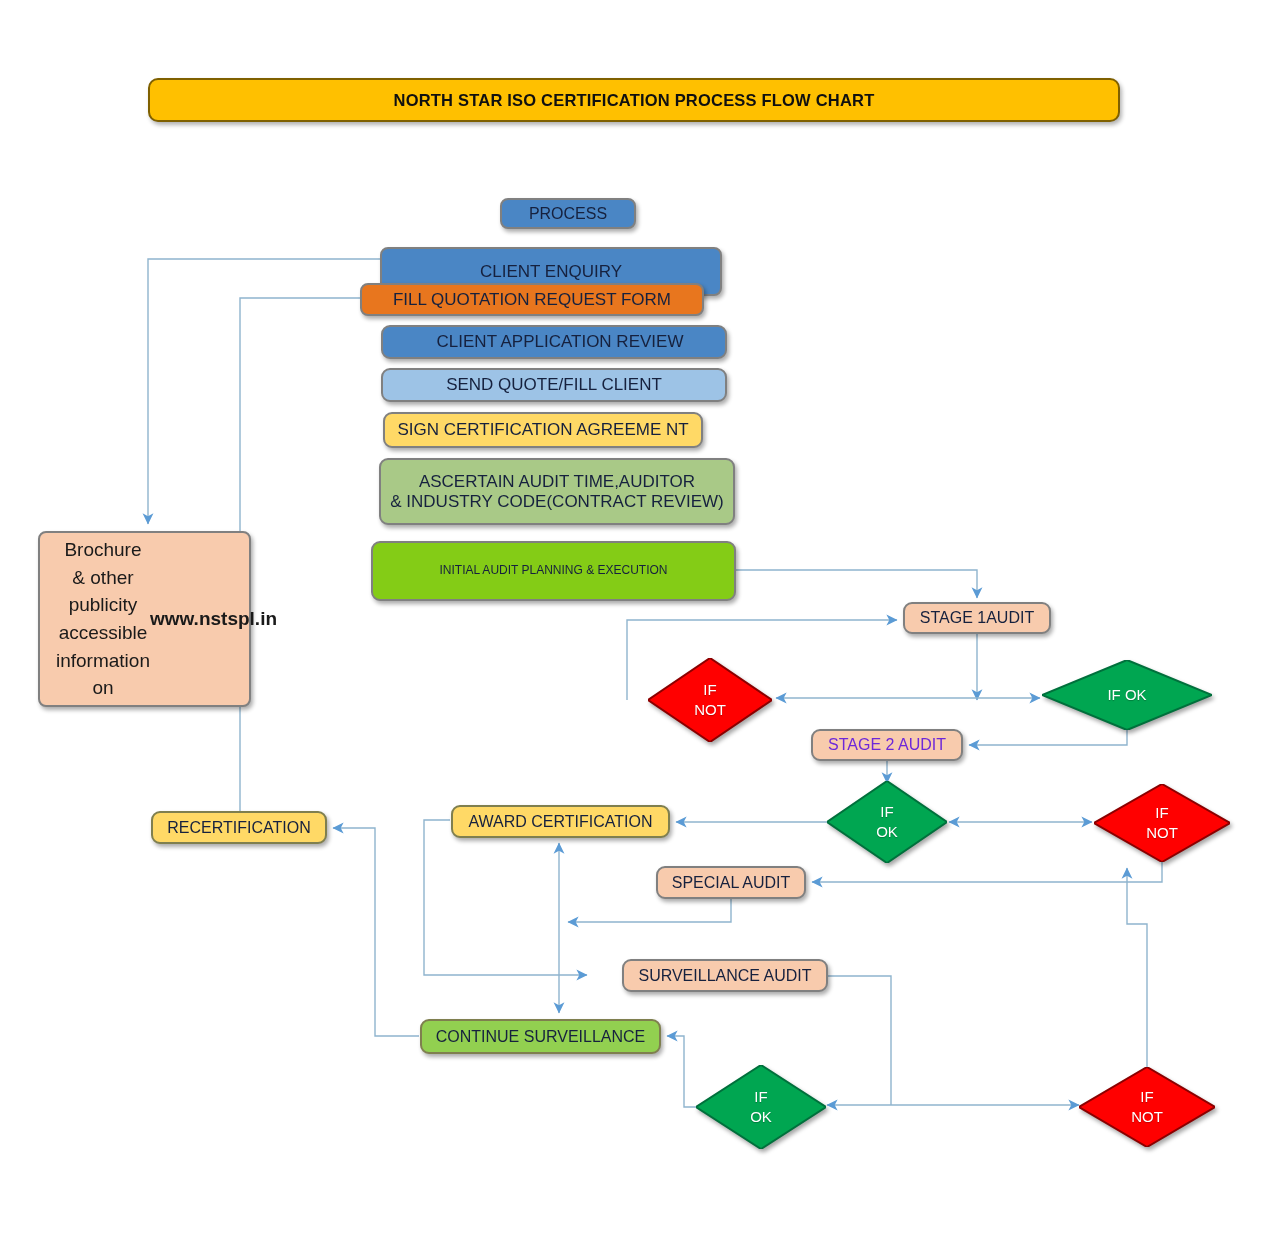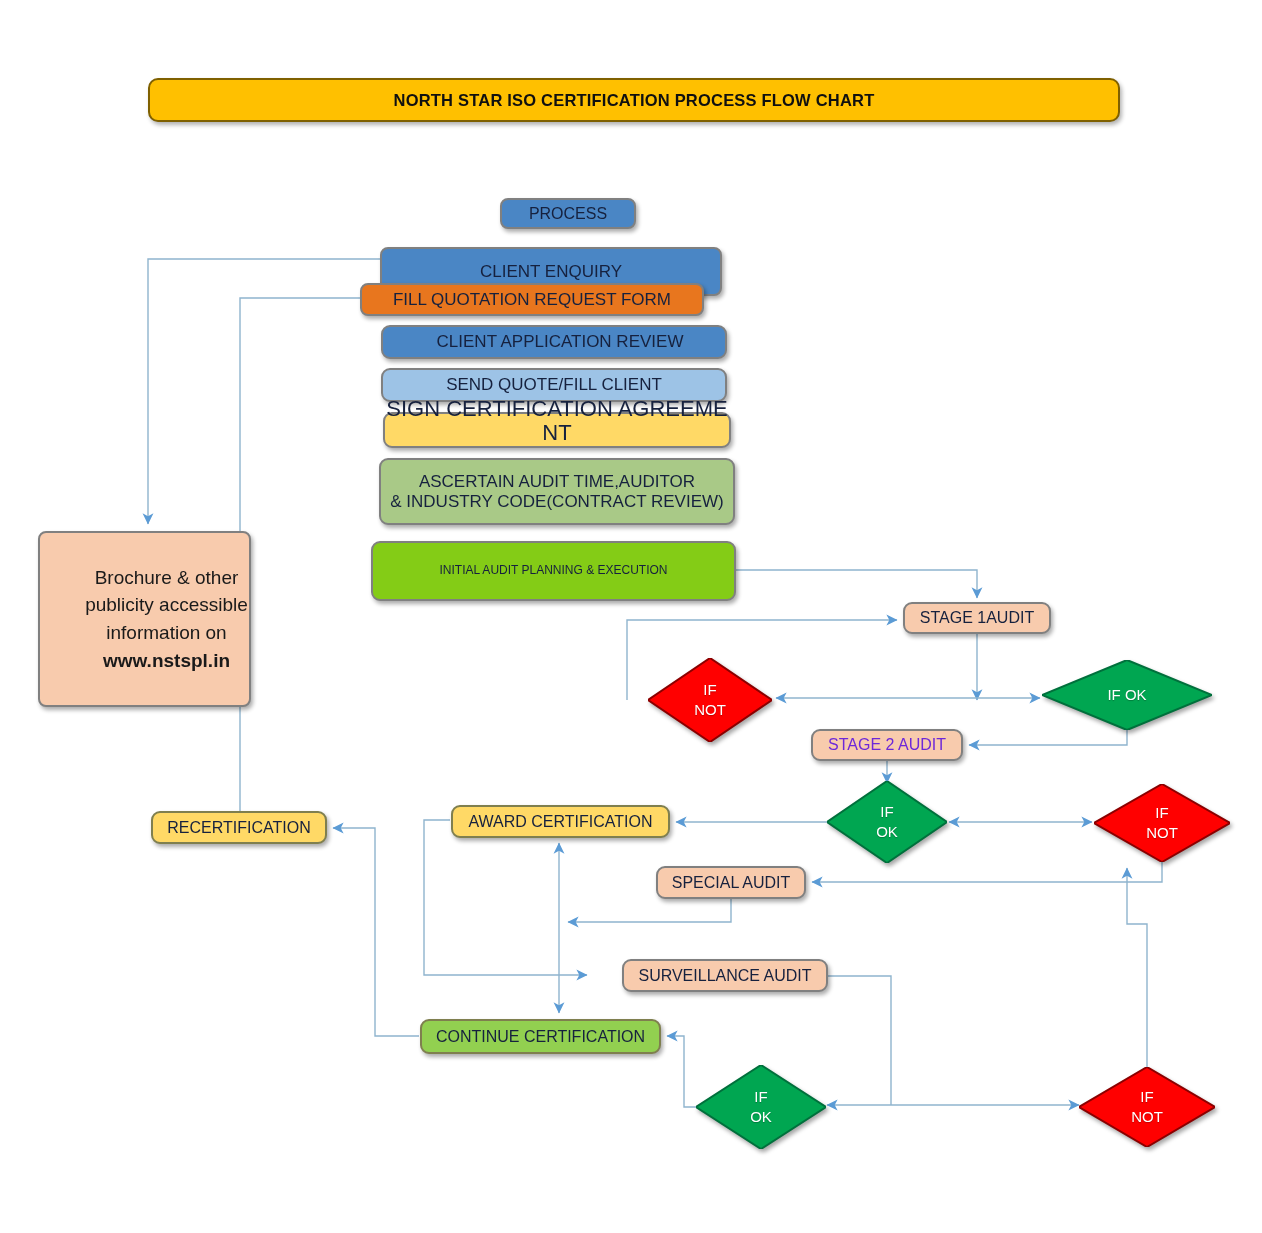--- a/index.html
+++ b/index.html
@@ -84,21 +84,21 @@
     align-items: center;
     justify-content: center;
     color: #ffffff;
     font-size: 15px;
     line-height: 1.35;
     white-space: pre-line;
     text-align: center;
     text-shadow: 0 1px 1px rgba(0,0,0,0.25);
   }
   .brochure {
-    flex-direction: column;
+    flex-direction: row;
     font-size: 19px;
     line-height: 1.45;
     color: #1a1a1a;
     padding-left: 44px;
   }
   .brochure .url {
     font-weight: bold;
   }
 </style>
 </head>
@@ -142,34 +142,34 @@
         <path d="M1147,1067 L1147,924 L1127,924 L1127,868" marker-end="url(#ah)"></path>
       </g>
   </svg>
 
   <div id="node-layer">
       <div class="node rect shadowed sharp" style="left: 500px; top: 198px; width: 136px; height: 31px; background: rgb(74, 134, 197); border-color: rgb(128, 128, 128); font-size: 16px; color: rgb(22, 33, 62);"><span>PROCESS</span></div>
       <div class="node rect shadowed sharp" style="left: 380px; top: 247px; width: 342px; height: 49px; background: rgb(74, 134, 197); border-color: rgb(128, 128, 128); font-size: 17px; color: rgb(22, 33, 62);"><span>CLIENT ENQUIRY</span></div>
       <div class="node rect shadowed sharp" style="left: 360px; top: 283px; width: 344px; height: 33px; background: rgb(232, 118, 30); border-color: rgb(128, 128, 128); font-size: 17px; color: rgb(22, 33, 62);"><span>FILL QUOTATION REQUEST FORM</span></div>
       <div class="node rect shadowed rounded" style="left: 381px; top: 325px; width: 346px; height: 34px; background: rgb(74, 134, 197); border-color: rgb(128, 128, 128); font-size: 17px; color: rgb(22, 33, 62); padding-left: 12px;"><span>CLIENT APPLICATION REVIEW</span></div>
       <div class="node rect shadowed rounded" style="left: 381px; top: 368px; width: 346px; height: 34px; background: rgb(157, 195, 230); border-color: rgb(128, 128, 128); font-size: 17px; color: rgb(22, 33, 62);"><span>SEND QUOTE/FILL CLIENT</span></div>
-      <div class="node rect shadowed rounded" style="left: 383px; top: 412px; width: 348px; height: 36px; background: rgb(255, 217, 102); border-color: rgb(128, 128, 128); font-size: 22px; color: rgb(22, 33, 62); align-items: flex-end;"><span>SIGN CERTIFICATION AGREEME NT</span></div>
+      <div class="node rect shadowed rounded" style="left: 383px; top: 412px; width: 320px; height: 36px; background: rgb(255, 217, 102); border-color: rgb(128, 128, 128); font-size: 17px; color: rgb(22, 33, 62);"><span>SIGN CERTIFICATION AGREEME NT</span></div>
       <div class="node rect shadowed rounded" style="left: 379px; top: 458px; width: 356px; height: 67px; background: rgb(169, 201, 135); border-color: rgb(128, 128, 128); font-size: 17px; color: rgb(22, 33, 62);"><span>ASCERTAIN AUDIT TIME,AUDITOR
 &amp; INDUSTRY CODE(CONTRACT REVIEW)</span></div>
       <div class="node rect shadowed rounded" style="left: 371px; top: 541px; width: 365px; height: 60px; background: #84cc16; border-color: rgb(128, 128, 128); font-size: 12px; color: rgb(22, 33, 62);"><span>INITIAL AUDIT PLANNING &amp; EXECUTION</span></div>
       <div class="node rect shadowed sharp brochure" style="left: 38px; top: 531px; width: 213px; height: 176px; background: rgb(248, 203, 173); border-color: rgb(128, 128, 128); font-size: 19px; color: rgb(26, 26, 26);"><span>Brochure &amp; other
 publicity accessible
 information on</span><span class="url">www.nstspl.in</span></div>
       <div class="node rect shadowed rounded" style="left: 903px; top: 602px; width: 148px; height: 32px; background: rgb(248, 203, 173); border-color: rgb(128, 128, 128); font-size: 16px; color: rgb(22, 33, 62);"><span>STAGE 1AUDIT</span></div>
       <div class="node rect shadowed rounded" style="left: 811px; top: 729px; width: 152px; height: 32px; background: rgb(248, 203, 173); border-color: rgb(128, 128, 128); font-size: 16px; color: #6d28d9;"><span>STAGE 2 AUDIT</span></div>
       <div class="node rect shadowed rounded" style="left: 151px; top: 811px; width: 176px; height: 33px; background: rgb(255, 217, 102); border-color: rgb(127, 127, 79); font-size: 16px; color: rgb(22, 33, 62);"><span>RECERTIFICATION</span></div>
       <div class="node rect shadowed rounded" style="left: 451px; top: 805px; width: 219px; height: 33px; background: rgb(255, 217, 102); border-color: rgb(127, 127, 79); font-size: 16px; color: rgb(22, 33, 62);"><span>AWARD CERTIFICATION</span></div>
       <div class="node rect shadowed rounded" style="left: 656px; top: 866px; width: 150px; height: 33px; background: rgb(248, 203, 173); border-color: rgb(128, 128, 128); font-size: 16px; color: rgb(22, 33, 62);"><span>SPECIAL AUDIT</span></div>
       <div class="node rect shadowed rounded" style="left: 622px; top: 959px; width: 206px; height: 33px; background: rgb(248, 203, 173); border-color: rgb(128, 128, 128); font-size: 16px; color: rgb(22, 33, 62);"><span>SURVEILLANCE AUDIT</span></div>
-      <div class="node rect shadowed rounded" style="left: 420px; top: 1019px; width: 241px; height: 35px; background: rgb(146, 208, 80); border-color: rgb(127, 127, 79); font-size: 16px; color: rgb(22, 33, 62);"><span>CONTINUE CERTIFICATION</span></div>
+      <div class="node rect shadowed rounded" style="left: 420px; top: 1019px; width: 241px; height: 35px; background: rgb(146, 208, 80); border-color: rgb(127, 127, 79); font-size: 16px; color: rgb(22, 33, 62);"><span>CONTINUE SURVEILLANCE</span></div>
     </div>
   <div id="diamond-layer">
       <div class="diamond-wrap" style="left: 648px; top: 658px; width: 124px; height: 84px;">
         <svg width="124" height="84" viewBox="0 0 124 84">
           <polygon points="62,0 124,42 62,84 0,42" fill="#FF0000" stroke="#8b0000" stroke-width="2"></polygon>
         </svg>
         <div class="diamond-label">IF
 NOT</div>
       </div>
       <div class="diamond-wrap" style="left: 1042px; top: 660px; width: 170px; height: 70px;">

